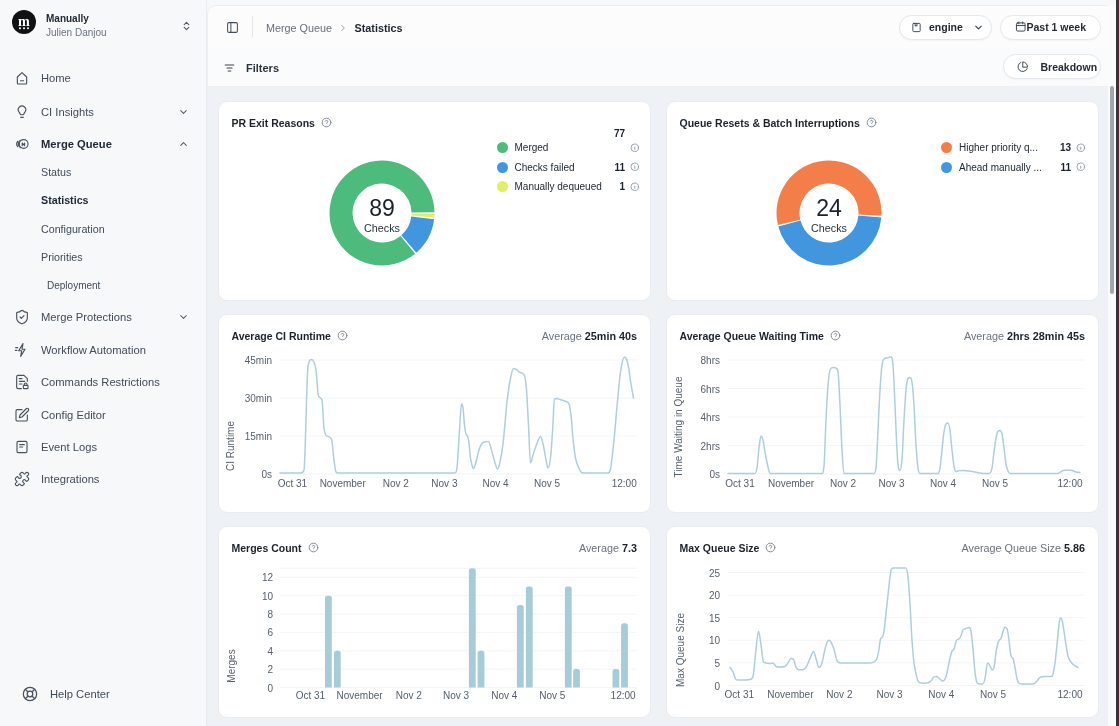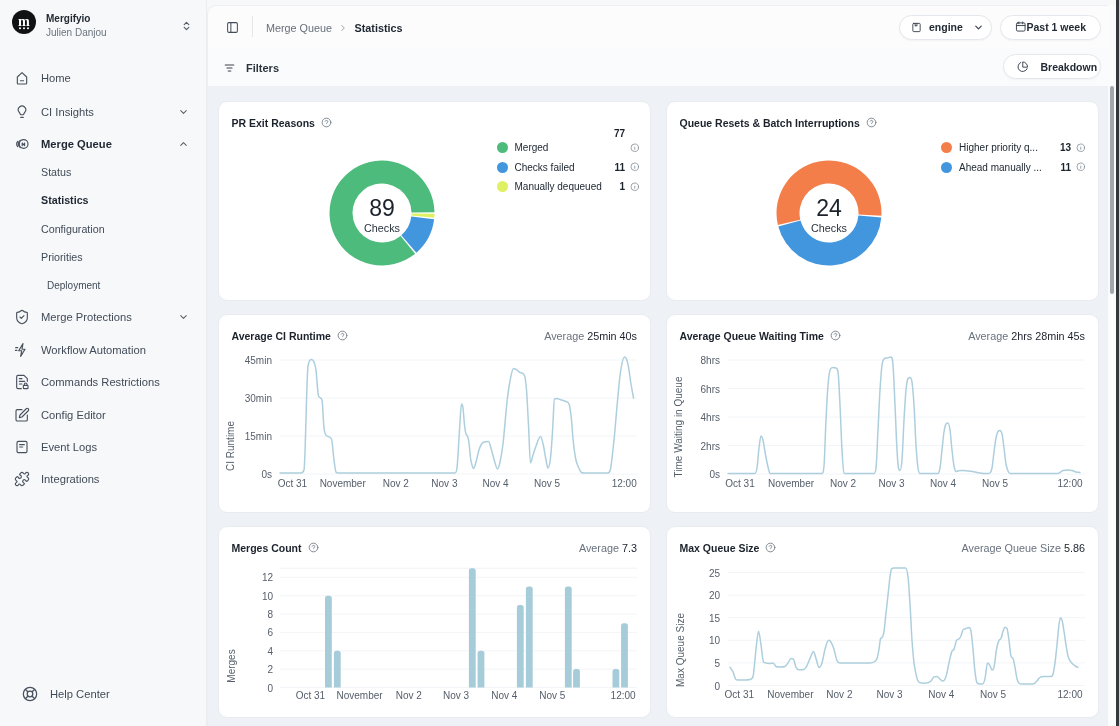--- a/index.html
+++ b/index.html
@@ -11,40 +11,40 @@
 .navitem .lbl{position:absolute;left:40.5px;top:50%;transform:translateY(-50%);white-space:nowrap}
 .navitem .chev{position:absolute;left:178px;top:50%;transform:translateY(-50%);width:11px;height:11px;color:#566069}
 .bold{font-weight:700;color:#1f2733}
 #panel{left:207px;top:5px;width:909px;height:721px;background:#eef1f5;border-radius:9px 0 0 0;border:1px solid #eceef1;border-bottom:none;border-right:none;overflow:hidden}
 #hdr{position:absolute;left:0;top:0;width:909px;height:42px;background:#fcfcfd}
 #toolbar{position:absolute;left:0;top:42px;width:909px;height:39px;background:#fafbfc;border-bottom:1px solid #eef0f3}
 .card{position:absolute;background:#fff;border:1px solid #e8ebef;border-radius:9px}
 .cardhead{position:absolute;left:12.5px;right:13px;top:14.5px;height:12px;display:flex;align-items:center;gap:6px}
 .ctitle{font-size:10.5px;font-weight:700;color:#1b222c;white-space:nowrap}
 .cavg{margin-left:auto;font-size:10.8px;color:#69727d;white-space:nowrap}
-.cavg b{color:#1b222c;font-weight:400}
+.cavg b{color:#1b222c;font-weight:700}
 .qm{width:11px;height:11px;color:#707a85;flex:0 0 auto}
 .lrow{position:absolute;height:13px;display:flex;align-items:center;font-size:10px;color:#212a34}
 .dot{width:11px;height:11px;border-radius:50%;margin-right:7px;flex:0 0 auto}
 .lval{font-weight:700;color:#1b222c}
 .iico{width:9.5px;height:9.5px;color:#828b95}
 .btn{position:absolute;background:#fff;border:1px solid #e4e7eb;border-radius:12.5px;display:flex;align-items:center;font-size:10.5px;font-weight:700;color:#222a34;box-shadow:0 1px 2px rgba(20,30,40,.04)}
 .bico{flex:0 0 auto;color:#39424d}
 </style></head>
 <body>
 <div id="sidebar" class="abs">
   <div class="abs" style="left:12px;top:10px;width:24px;height:24px;border-radius:50%;background:#101214;color:#fff;display:flex;align-items:center;justify-content:center">
     <svg width="20" height="20" viewBox="0 0 24 24">
         <text x="12" y="17" text-anchor="middle" font-size="17" font-weight="700" fill="#fff" font-family="Liberation Serif,serif">m</text>
         <circle cx="7.2" cy="19.4" r="1.2" fill="#fff"></circle>
         <circle cx="12" cy="19.4" r="1.2" fill="#fff"></circle>
         <circle cx="16.8" cy="19.4" r="1.2" fill="#fff"></circle>
       </svg>
   </div>
-  <div class="abs" style="left:46px;top:13px;font-size:10px;font-weight:700;color:#222a34">Mergifyio</div>
+  <div class="abs" style="left:46px;top:13px;font-size:10px;font-weight:700;color:#222a34">Manually</div>
   <div class="abs" style="left:46px;top:26.5px;font-size:10px;color:#6b747e">Julien Danjou</div>
   <svg class="abs" style="left:181px;top:19px" width="11" height="14" viewBox="0 0 24 24" fill="none" stroke="#555e68" stroke-width="2.6" stroke-linecap="round" stroke-linejoin="round">
       <path d="m7 15 5 5 5-5"></path>
       <path d="m7 9 5-5 5 5"></path>
     </svg>
   <div class="navitem" style="top:64px">
       <svg class="ic" viewBox="0 0 24 24" fill="none" stroke="currentColor" stroke-width="1.7" stroke-linecap="round" stroke-linejoin="round">
         <path d="M5 20v-9.5L12 4l7 6.5V20a1 1 0 0 1-1 1H6a1 1 0 0 1-1-1Z"></path>
         <path d="M9.7 16.2h4.6"></path>
       </svg>

